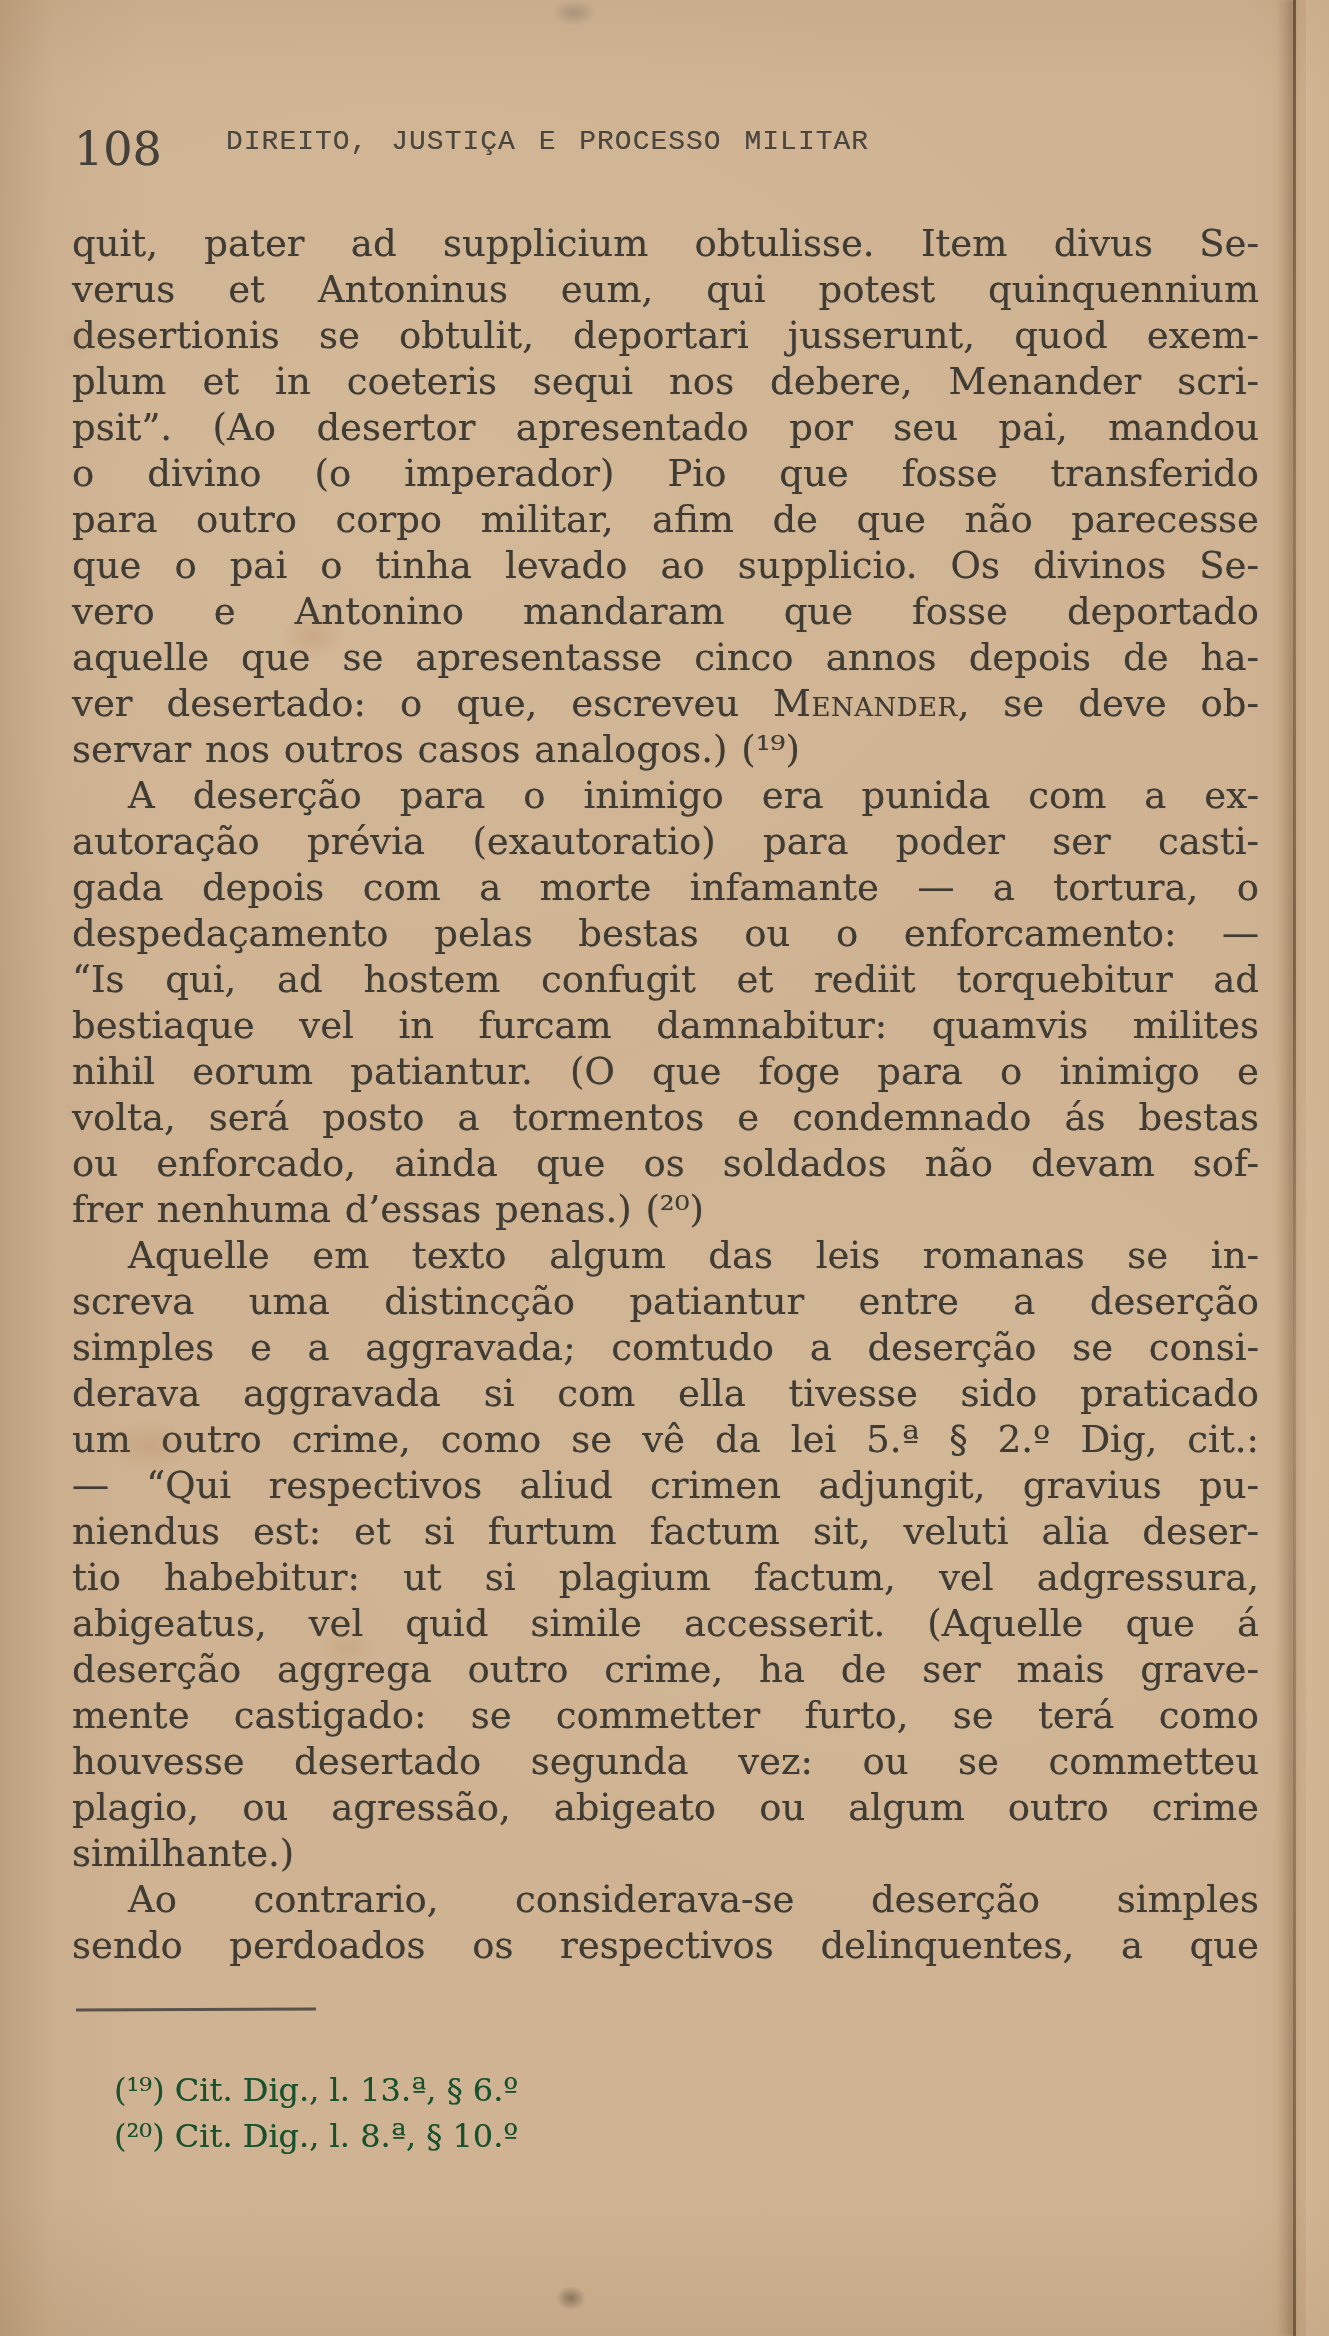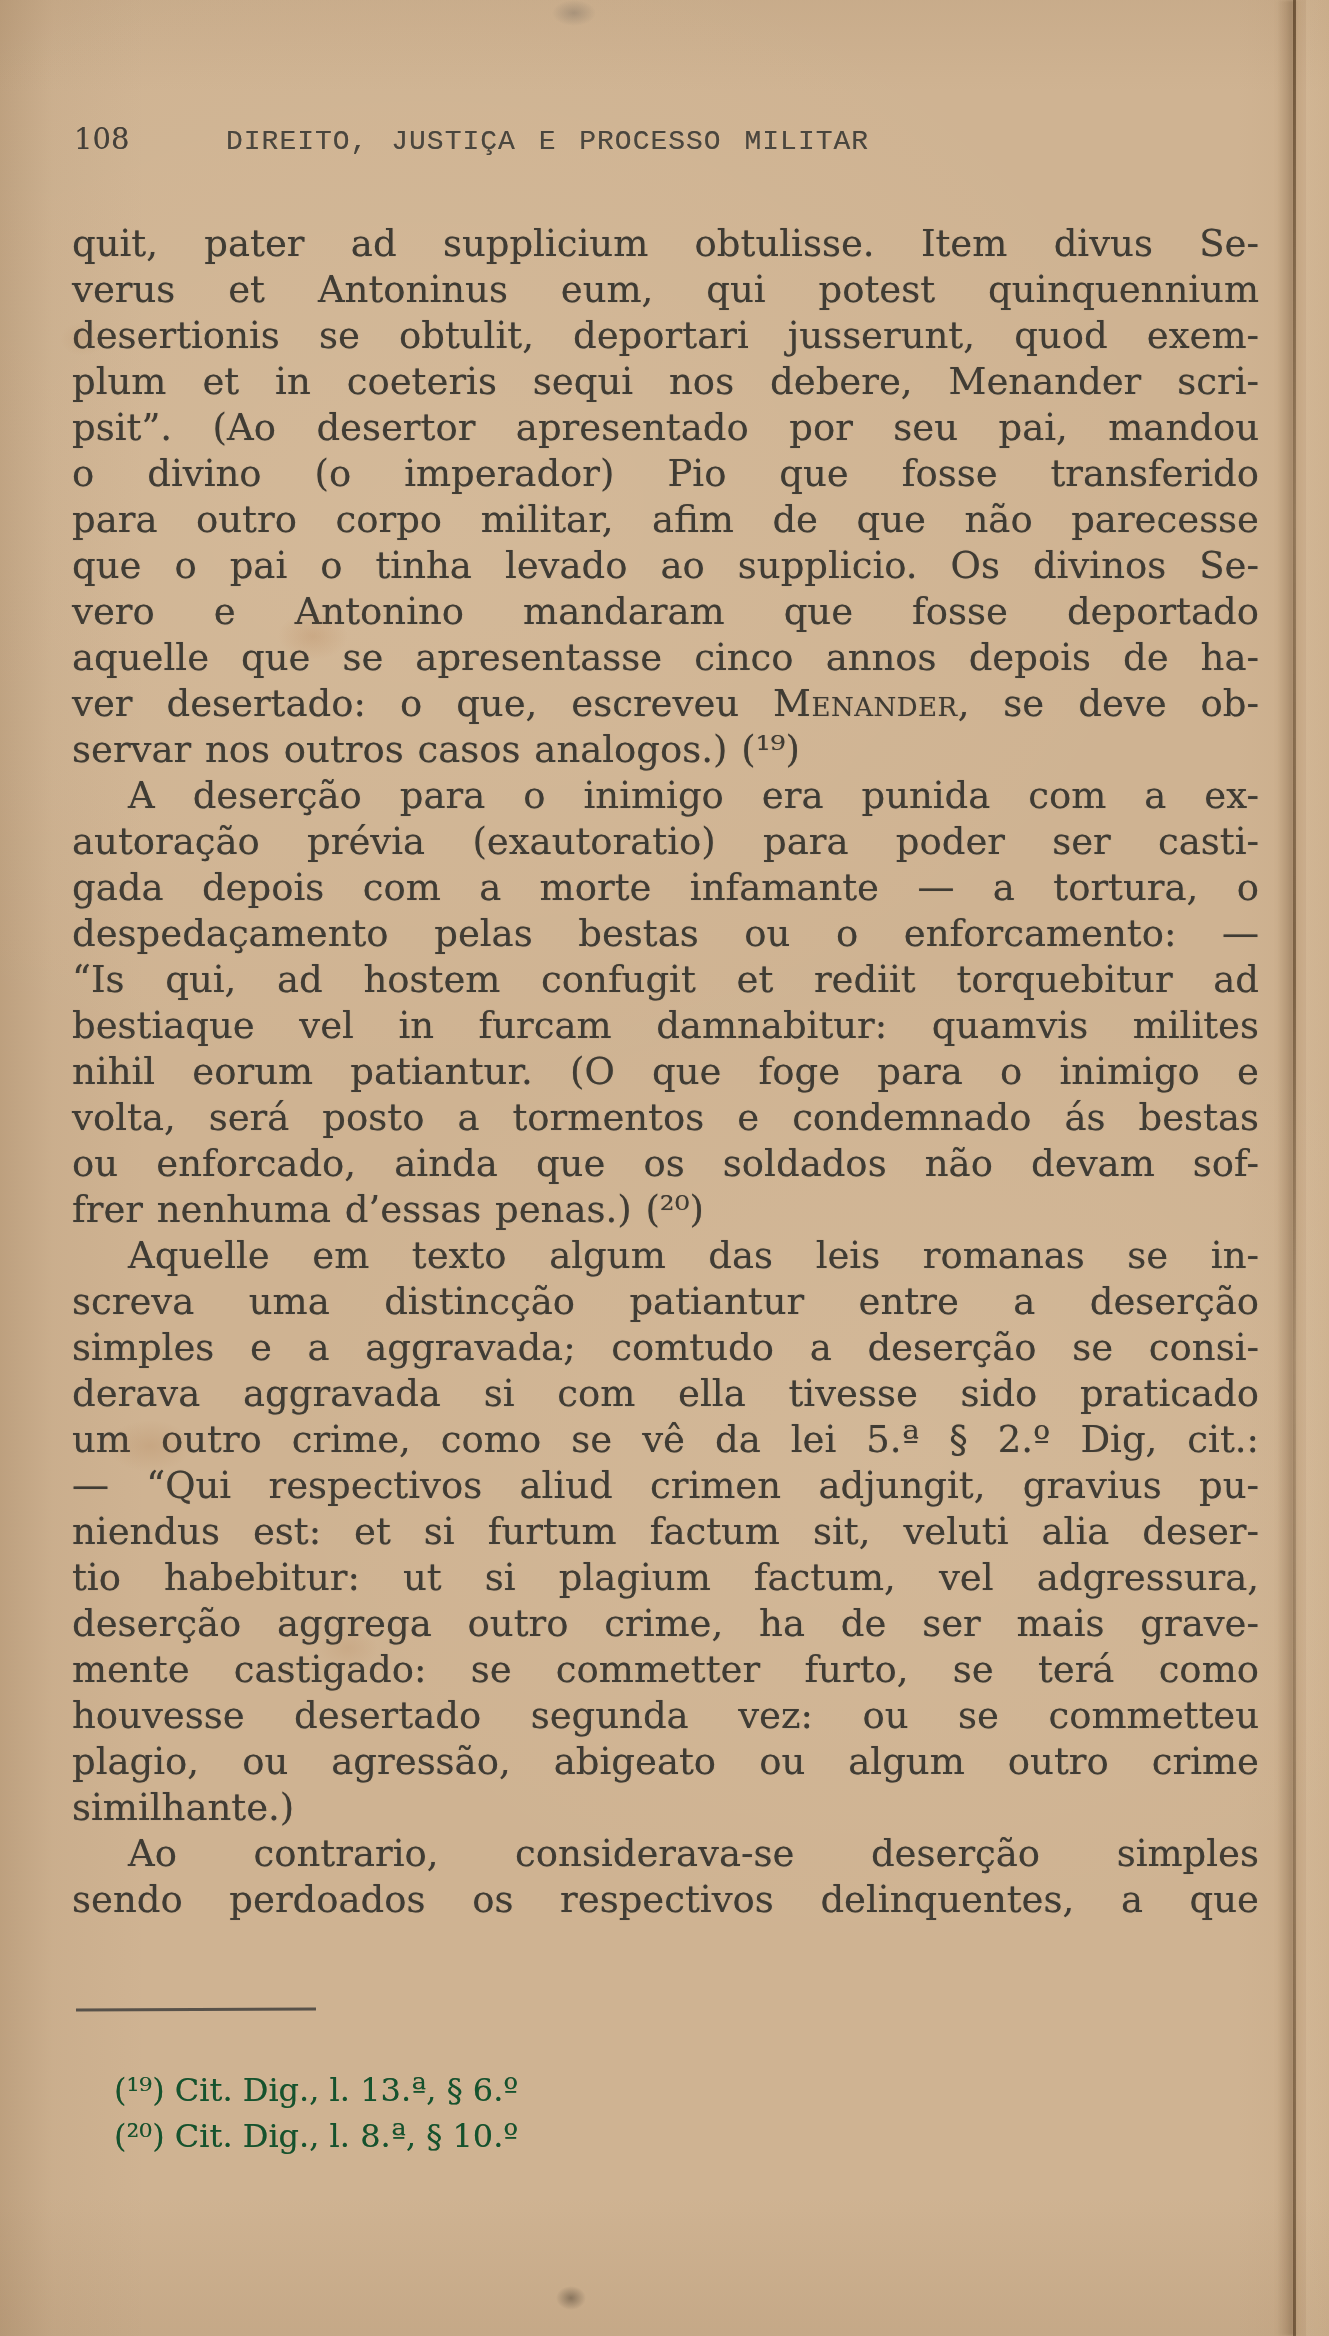--- a/index.html
+++ b/index.html
@@ -34,21 +34,21 @@
   .stain.s3 { left:318px; top:1628px; width:60px; height:40px;
     background:radial-gradient(closest-side, rgba(150,88,36,0.10), rgba(0,0,0,0)); }
   .stain.s4 { left:552px; top:0px; width:44px; height:26px;
     background:radial-gradient(closest-side, rgba(90,85,80,0.30), rgba(0,0,0,0)); }
   .stain.s5 { left:556px; top:2286px; width:30px; height:24px;
     background:radial-gradient(closest-side, rgba(60,50,38,0.45), rgba(0,0,0,0)); }
   .stain.s6 { left:60px; top:322px; width:46px; height:34px;
     background:radial-gradient(closest-side, rgba(150,95,45,0.10), rgba(0,0,0,0)); }
 
   .header { position:absolute; top:120px; left:0; width:100%; height:44px; }
-  .page-number { position:absolute; left:74px; top:2px; font-size:29px; color:#44403a;
+  .page-number { position:absolute; left:74px; top:2px; font-size:46px; color:#44403a;
     text-shadow:0 0 0.6px rgba(64,60,52,0.55); }
   .running-title { position:absolute; left:226px; top:6px; font-size:28px; letter-spacing:1px;
     word-spacing:5px; color:#4a463e; text-shadow:0 0 0.6px rgba(70,66,58,0.5);font-family:Liberation Mono, monospace; }
 
   .body-text { position:absolute; left:72px; top:221px; width:1187px;
     font-size:37px; line-height:46px; word-spacing:2px;
     text-shadow:0 0 0.7px rgba(64,60,52,0.55); }
   .ln { text-align:justify; text-align-last:justify; height:46px; }
   .ln.last { text-align-last:left; }
   .ln.ind { text-indent:56px; }
@@ -96,20 +96,21 @@
       <div class="ln"><span>ou enforcado, ainda que os soldados não devam sof-</span></div>
       <div class="ln last"><span>frer nenhuma d’essas penas.) (²⁰)</span></div>
       <div class="ln ind"><span>Aquelle em texto algum das leis romanas se in-</span></div>
       <div class="ln"><span>screva uma distincção patiantur entre a deserção</span></div>
       <div class="ln"><span class="it">simples</span><span> e a </span><span class="it">aggravada;</span><span> comtudo a deserção se consi-</span></div>
       <div class="ln"><span>derava aggravada si com ella tivesse sido praticado</span></div>
       <div class="ln"><span>um outro crime, como se vê da lei 5.ª § 2.º </span><span class="it">Dig, cit.:</span></div>
       <div class="ln"><span>— “</span><span class="it">Qui respectivos aliud crimen adjungit, gravius pu-</span></div>
       <div class="ln"><span class="it">niendus est: et si furtum factum sit, veluti alia deser-</span></div>
       <div class="ln"><span class="it">tio habebitur: ut si plagium factum, vel adgressura,</span></div>
+      <div class="ln"><span class="it">abigeatus, vel quid simile accesserit.</span><span> (Aquelle que á</span></div>
       <div class="ln"><span>deserção aggrega outro crime, ha de ser mais grave-</span></div>
       <div class="ln"><span>mente castigado: se commetter furto, se terá como</span></div>
       <div class="ln"><span>houvesse desertado segunda vez: ou se commetteu</span></div>
       <div class="ln"><span>plagio, ou agressão, </span><span class="it">abigeato</span><span> ou algum outro crime</span></div>
       <div class="ln last"><span>similhante.)</span></div>
       <div class="ln ind"><span>Ao contrario, considerava-se deserção simples</span></div>
       <div class="ln"><span>sendo perdoados os respectivos delinquentes, a que</span></div>
     </div>
 
   <div class="footnote-sep"></div>

